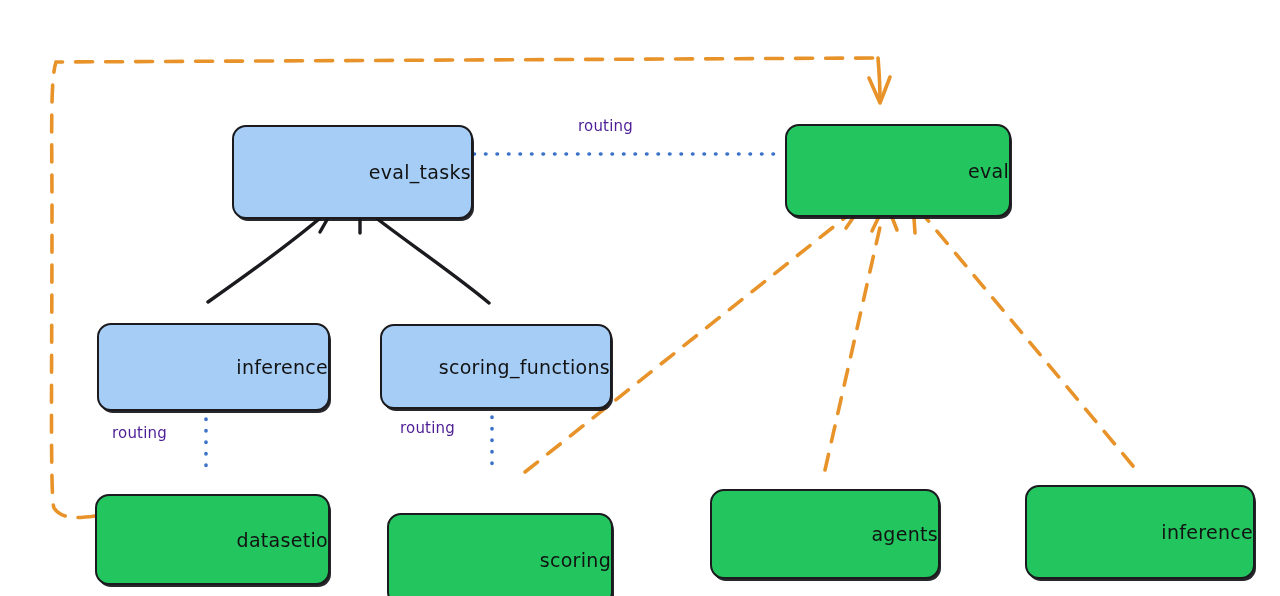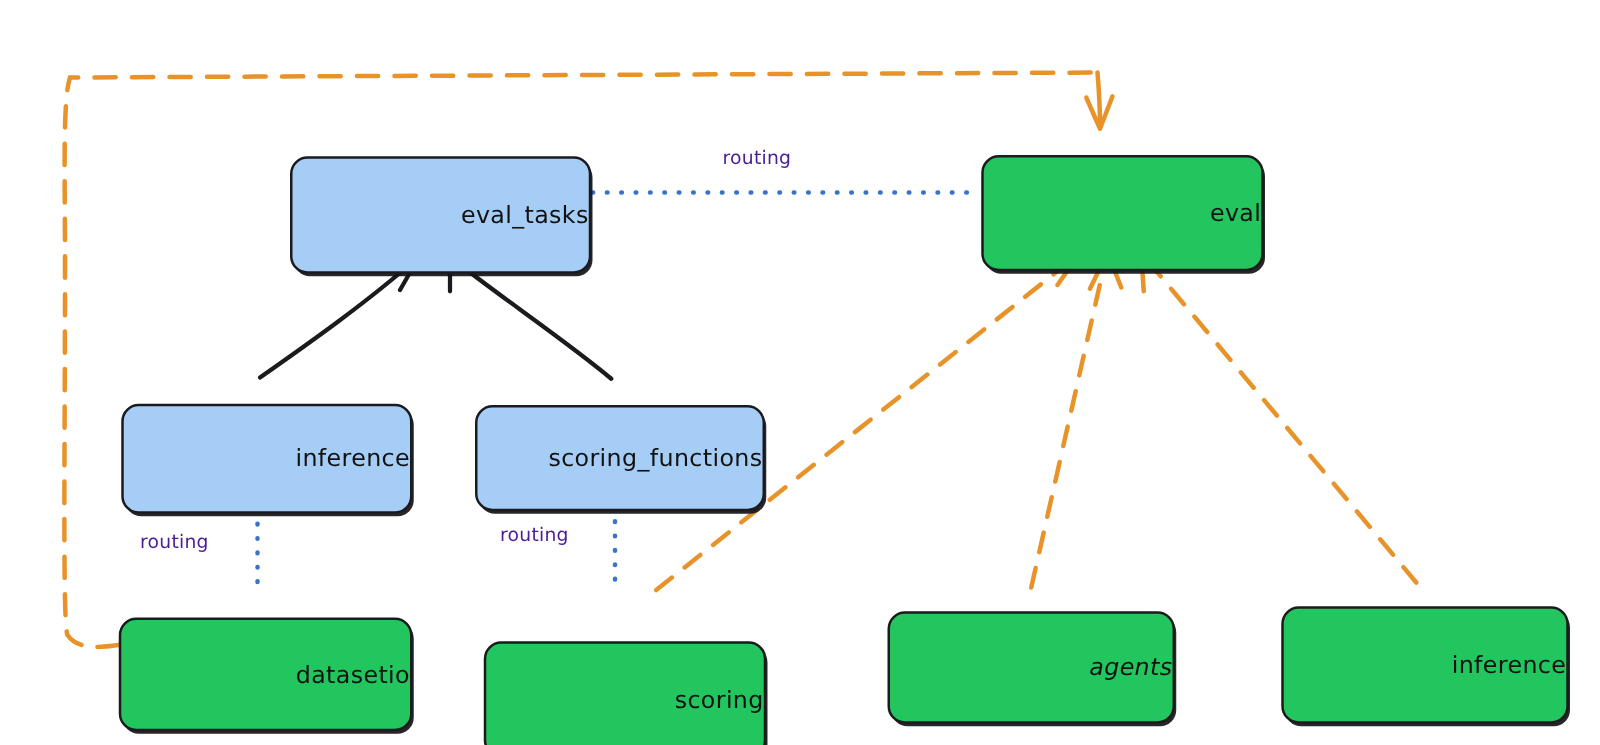--- a/index.html
+++ b/index.html
@@ -112,21 +112,21 @@
     </div>
 
     <div class="node api" style="left:380px;top:307px;width:232px;height:85px;">
       <span class="node-label">scoring_functions</span>
     </div>
 
     <div class="node provider" style="left:387px;top:496px;width:226px;height:93px;">
       <span class="node-label">scoring</span>
     </div>
 
-    <div class="node provider" style="left:710px;top:472px;width:230px;height:90px;font-style:italic;">
+    <div class="node provider" style="left:710px;top:472px;width:230px;height:90px;">
       <span class="node-label">agents</span>
     </div>
 
     <div class="node provider" style="left:1025px;top:468px;width:230px;height:94px;padding-left:46px;">
       <span class="node-label">inference</span>
     </div>
 
   </div>
 
   <div class="edge-label" style="left:578px;top:117px;">routing</div>

